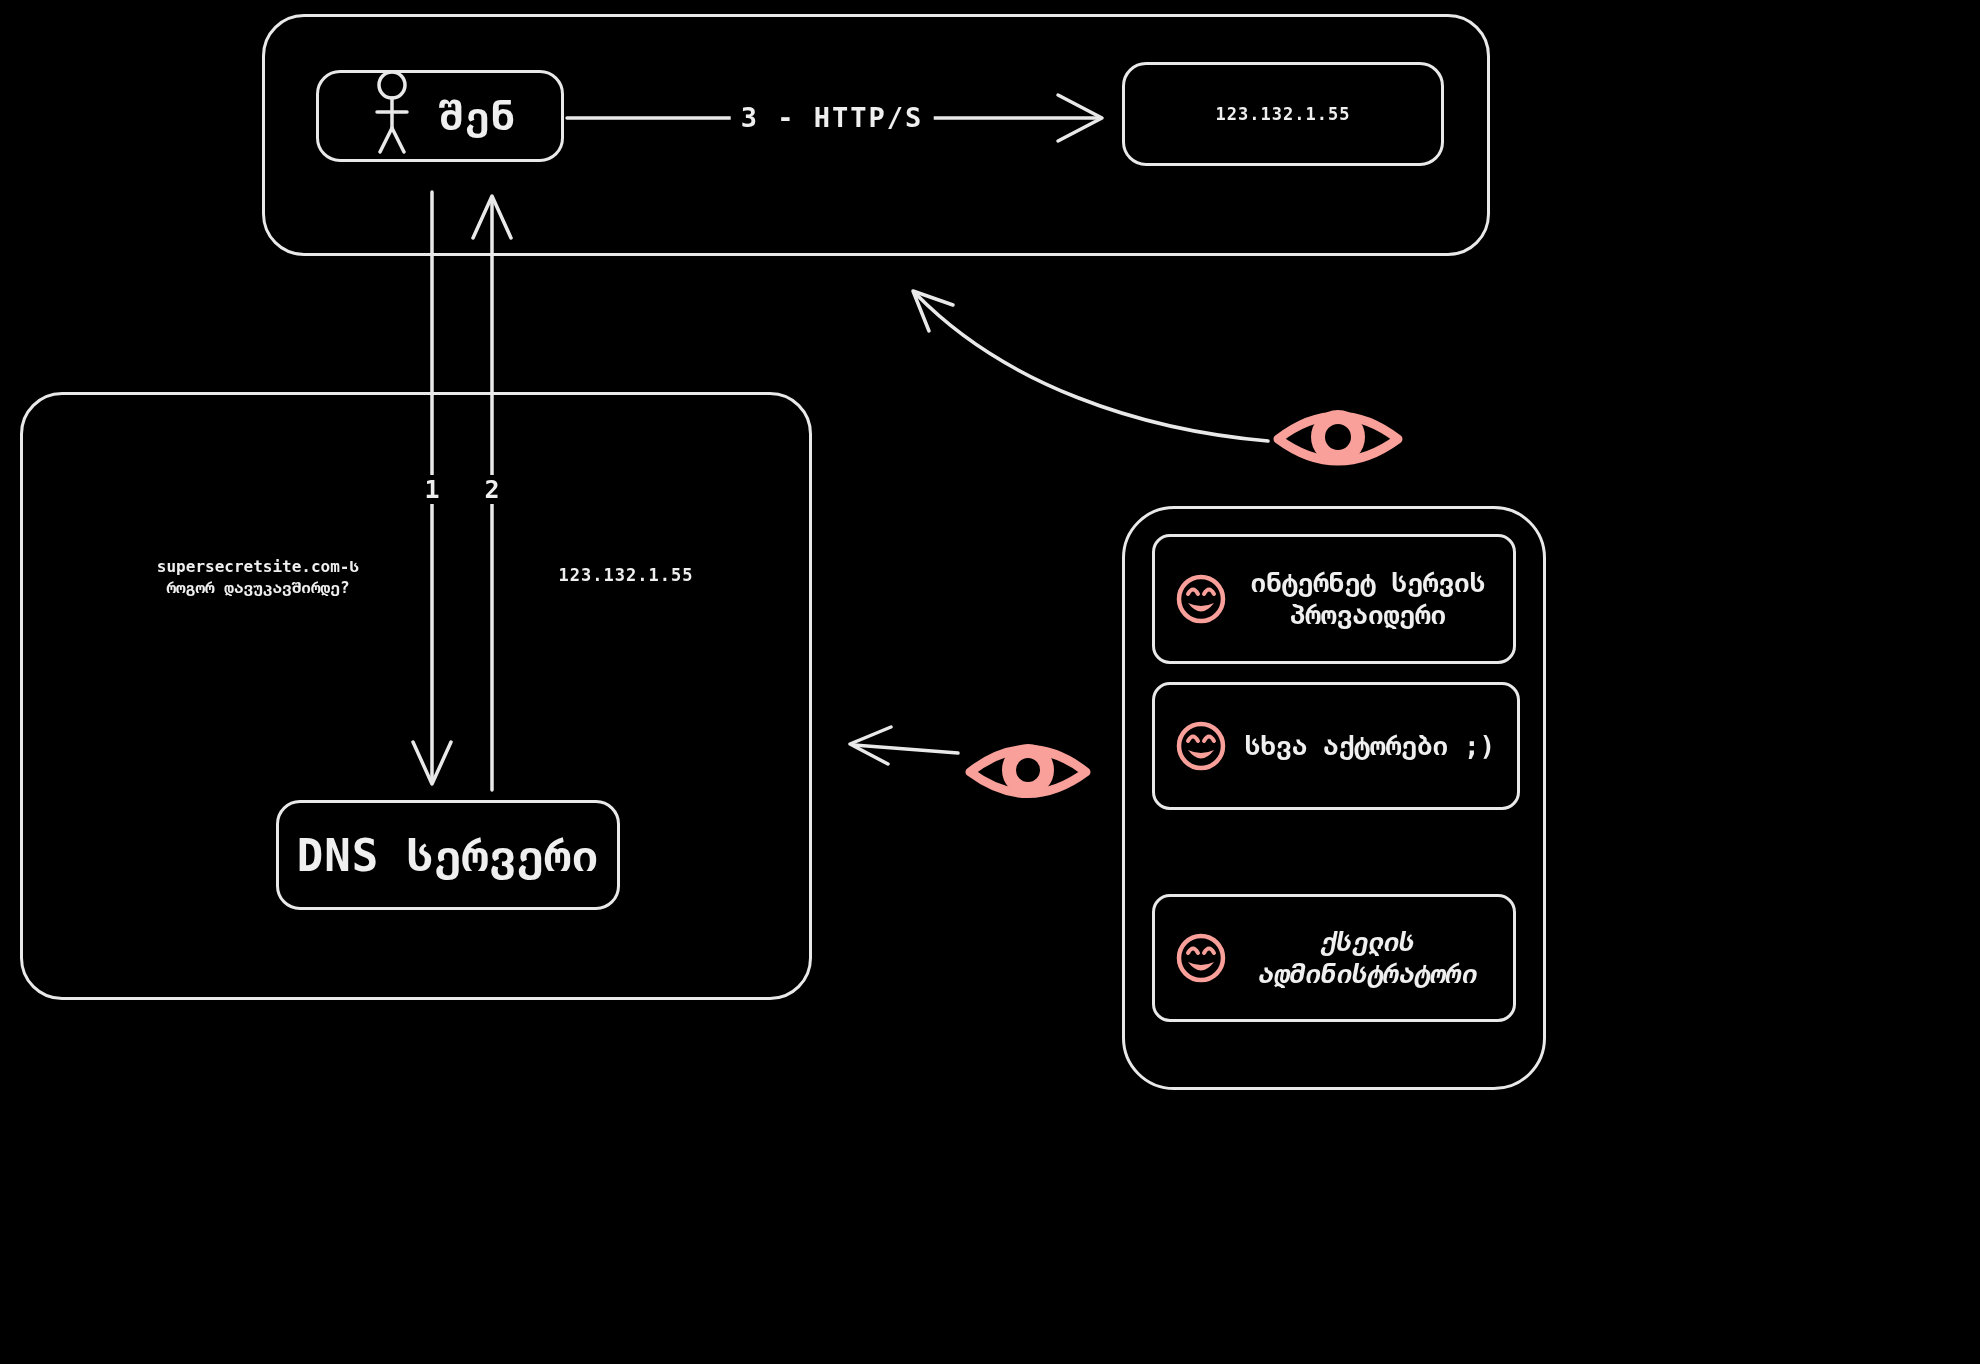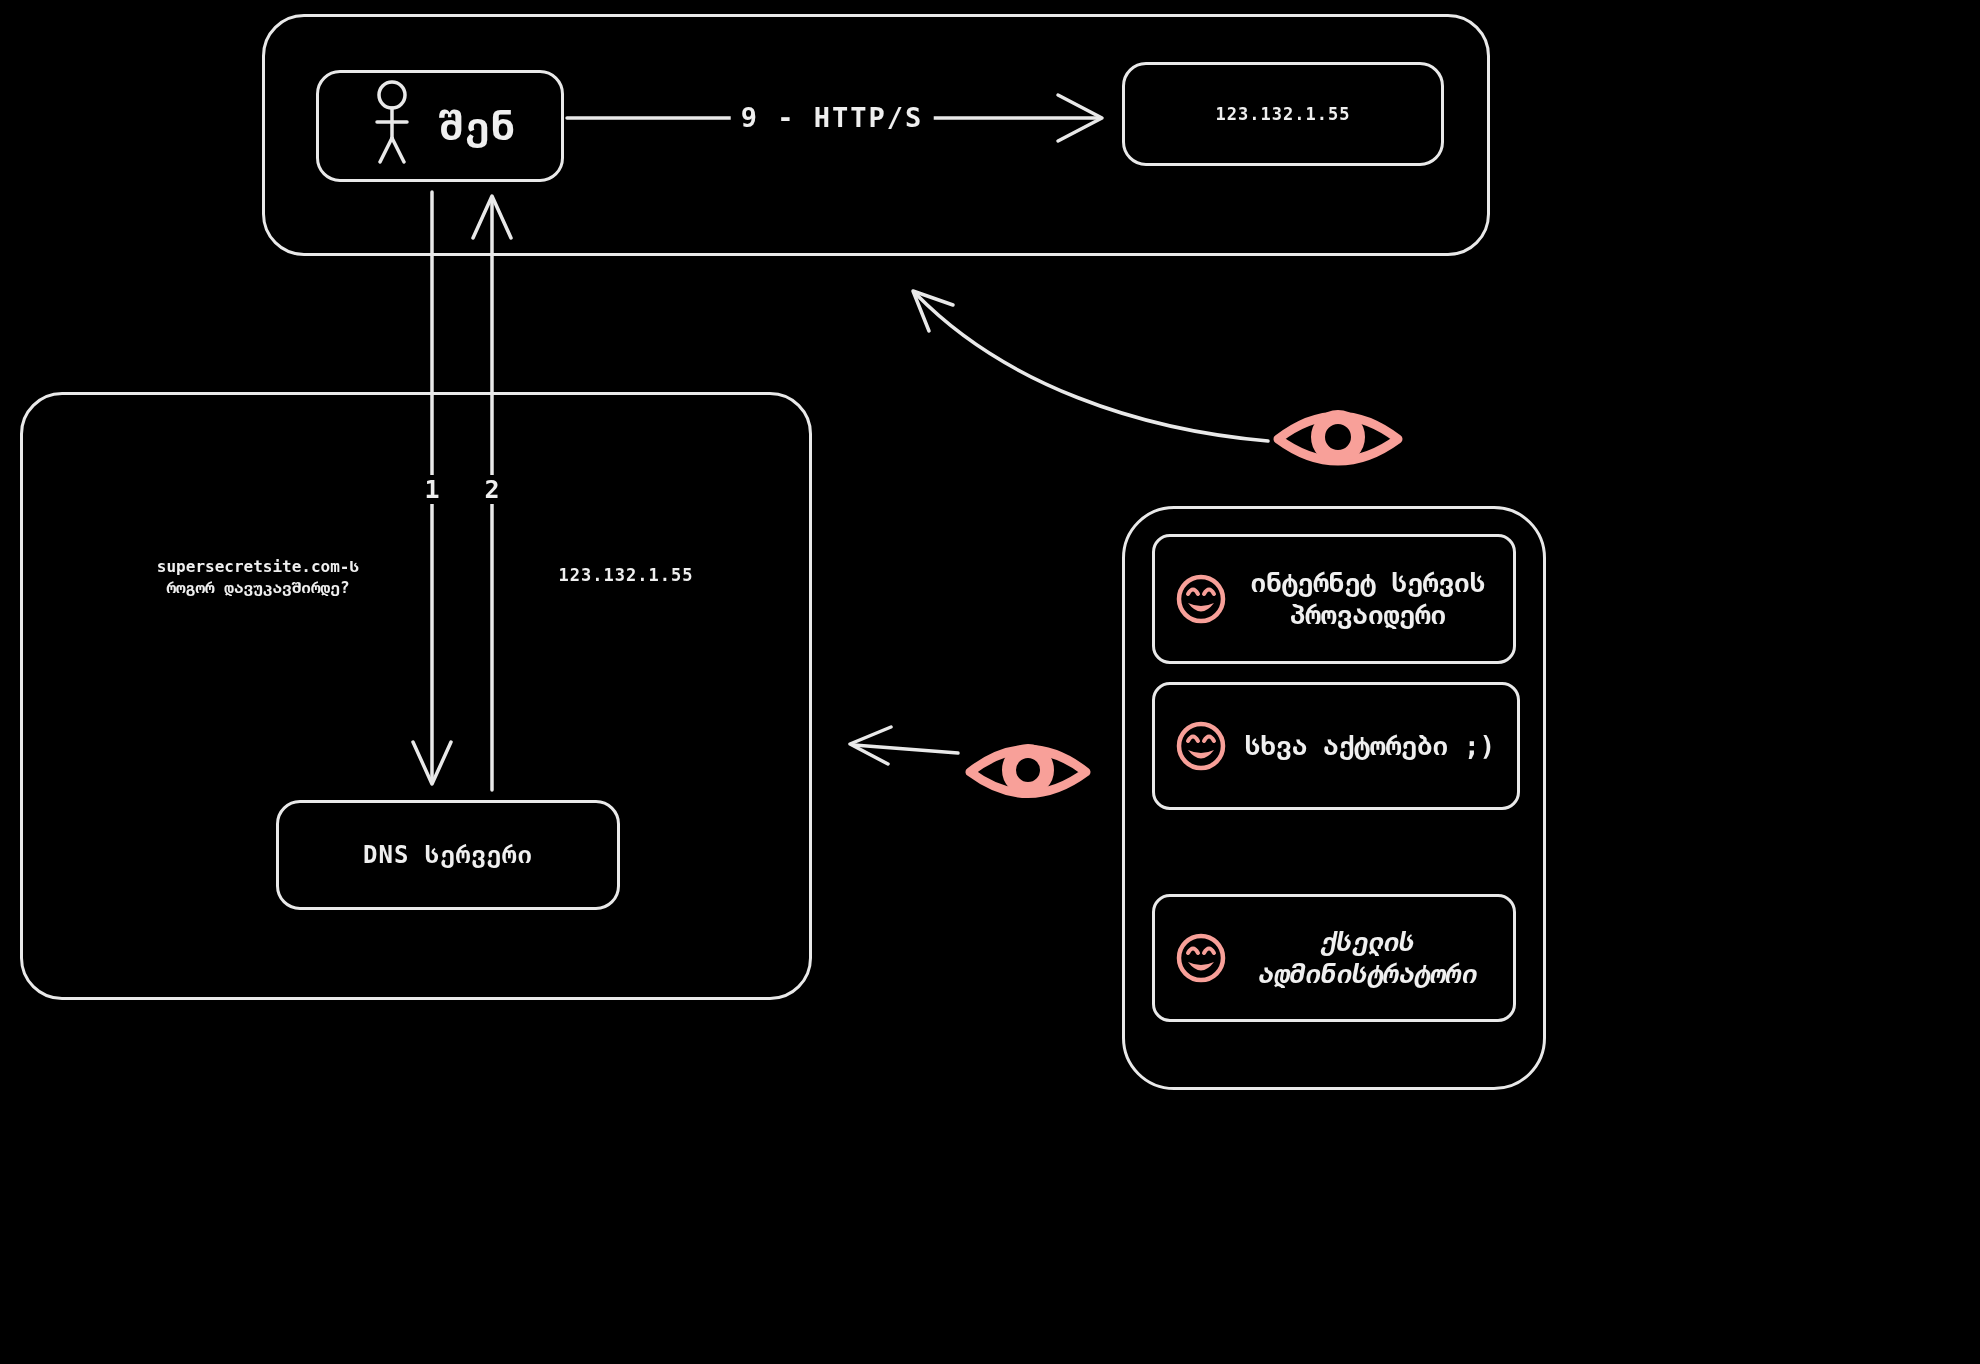--- a/index.html
+++ b/index.html
@@ -19,34 +19,34 @@
   svg.overlay{position:absolute;left:0;top:0;z-index:5;pointer-events:none;}
   .s{stroke:var(--stroke);stroke-width:3.5px;fill:none;stroke-linecap:round;stroke-linejoin:round;}
   .acc{stroke:var(--accent);fill:none;stroke-linecap:round;stroke-linejoin:round;}
   .accfill{fill:var(--accent);stroke:none;}
   .online{z-index:6;background:var(--background);padding:0 10px;font-weight:700;}
   
   .userbox{display:flex;align-items:center;justify-content:center;gap:18px;}
   .user-name{font-size:40px;font-weight:700;letter-spacing:2px;}
   .ip-text{font-size:17px;letter-spacing:1px;font-weight:bold;}
   .question{font-size:16px;font-weight:700;line-height:1.32;text-align:center;}
-  .dns-label{font-size:24px;font-weight:700;letter-spacing:1px;}
+  .dns-label{font-size:44px;font-weight:700;letter-spacing:1px;}
   .card{position:absolute;border:3px solid var(--stroke);border-radius:18px;display:flex;align-items:center;padding:0 18px 0 20px;gap:14px;}
   .card-text{flex:1;text-align:center;font-size:26px;font-weight:700;line-height:1.25;white-space:pre-line;color:var(--text);}
   .step{font-size:25px;font-weight:700;}
   .http-label{font-size:27px;letter-spacing:2px;}
 </style>
 </head>
 <body>
 
 <div class="canvas">
 
   <div class="box r-lg" style="left:262px;top:14px;width:1228px;height:242px;"></div>
 
-  <div class="box r-md userbox" style="left:316px;top:70px;width:248px;height:112px;">
+  <div class="box r-md userbox" style="left:316px;top:70px;width:248px;height:92px;">
     <span style="display:inline-flex;">
       <svg width="58" height="96" viewBox="-29 -48 58 96">
         <circle class="s" cx="0" cy="-31" r="13"></circle>
         <line class="s" x1="0" y1="-18" x2="0" y2="12"></line>
         <line class="s" x1="-15" y1="-4" x2="15" y2="-4"></line>
         <line class="s" x1="0" y1="12" x2="-12" y2="36"></line>
         <line class="s" x1="0" y1="12" x2="12" y2="36"></line>
       </svg>
     </span>
     <span class="user-name">შენ</span>
@@ -138,17 +138,17 @@
       <path class="acc" stroke-width="9" d="M -60,2 Q 0,-44 60,2 Q 0,46 -60,2 Z"></path>
       <circle class="acc" r="20" stroke-width="14"></circle>
     </g>
 
     <g transform="translate(1028,770)">
       <path class="acc" stroke-width="9" d="M -58,2 Q 0,-43 58,2 Q 0,45 -58,2 Z"></path>
       <circle class="acc" r="19" stroke-width="14"></circle>
     </g>
   </svg>
 
-  <div class="label online http-label" style="left:832px;top:102px;transform:translateX(-50%);">9 - HTTP/S</div>
+  <div class="label online http-label" style="left:832px;top:102px;transform:translateX(-50%);">3 - HTTP/S</div>
   <div class="label online step" style="left:432px;top:475px;transform:translateX(-50%);">1</div>
   <div class="label online step" style="left:492px;top:475px;transform:translateX(-50%);">2</div>
 
 </div>
 
 </body></html>

